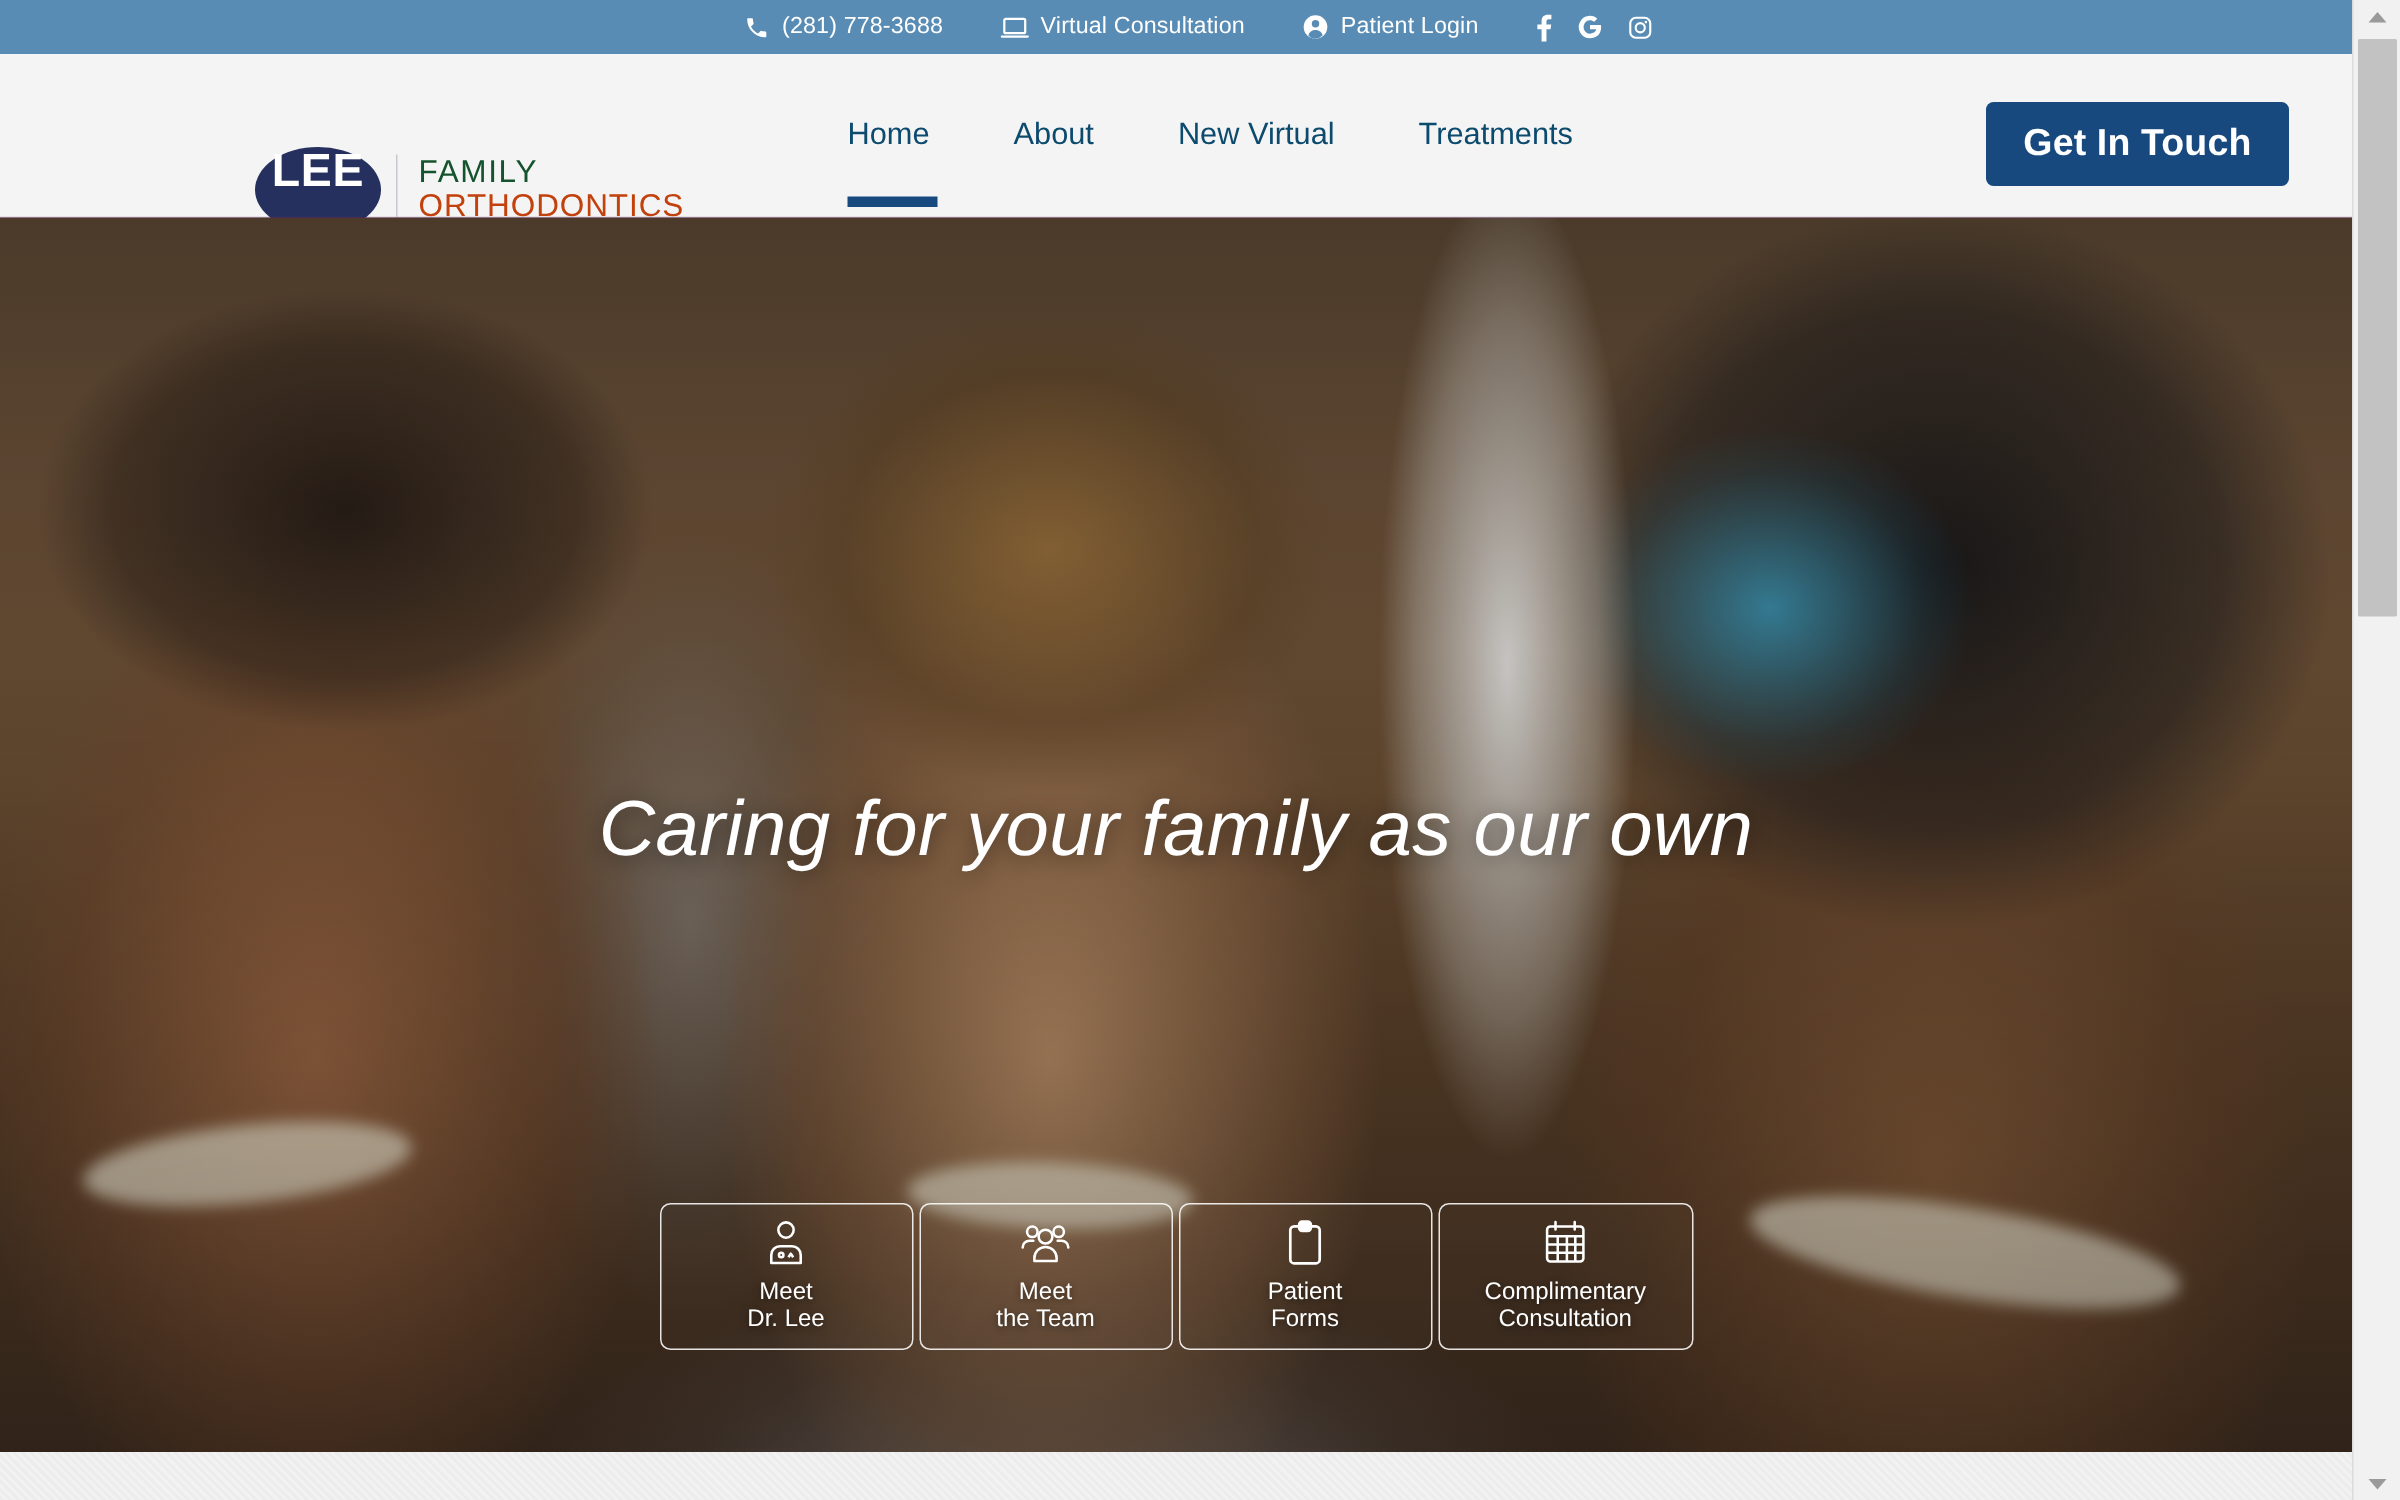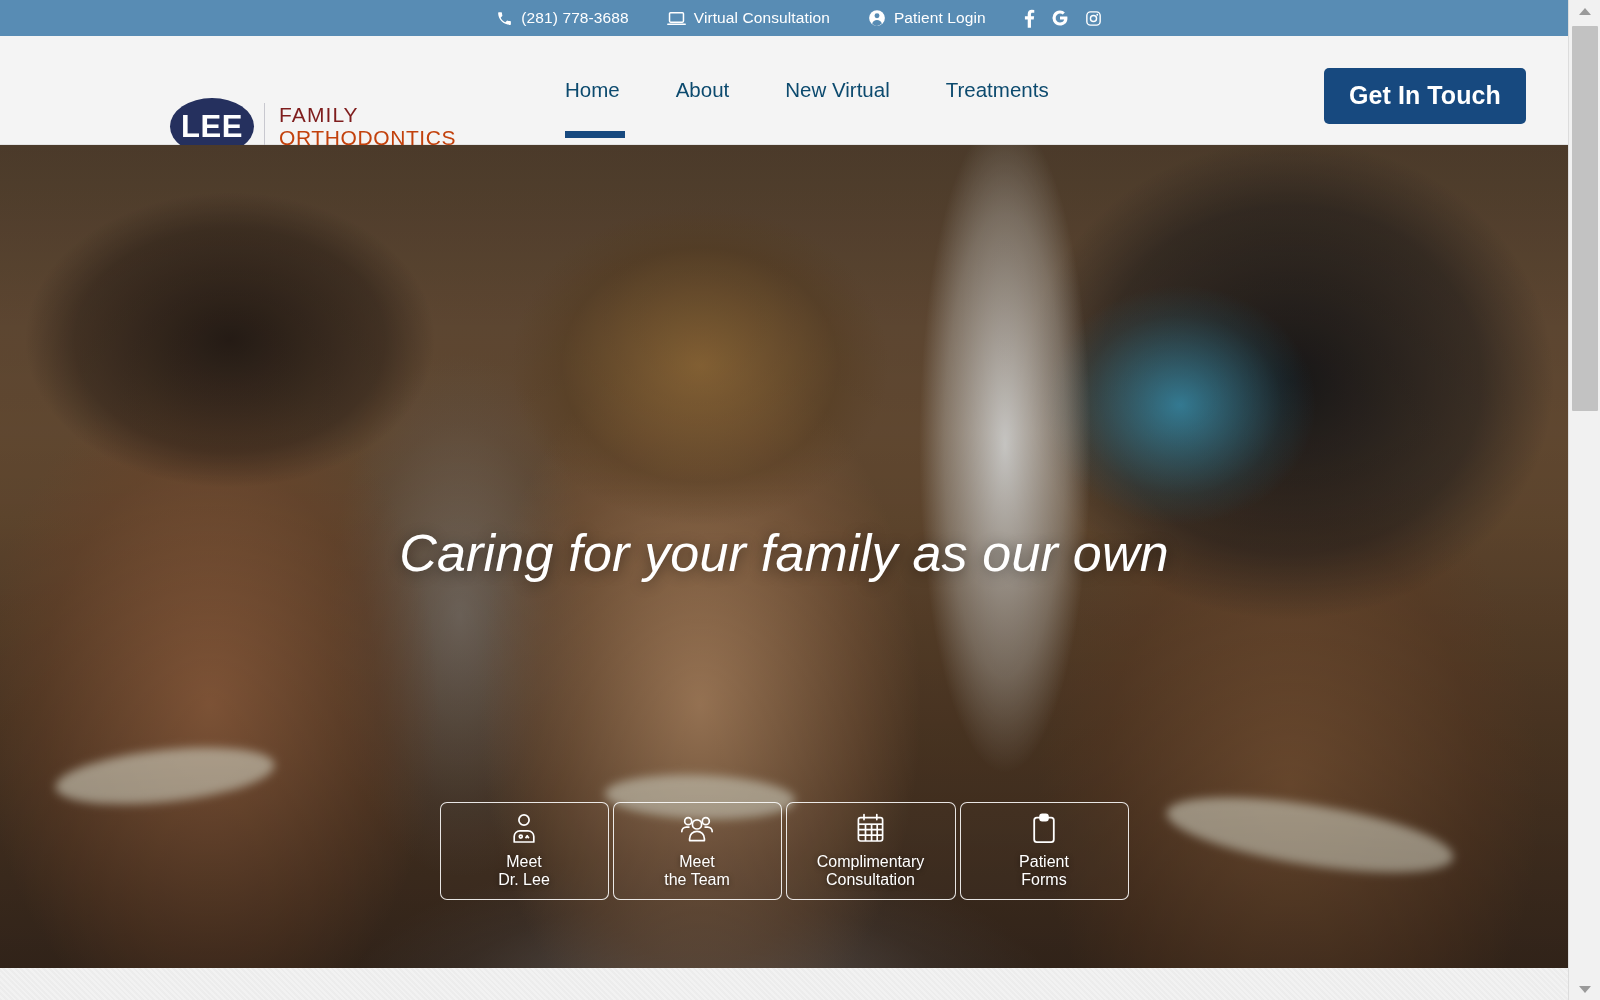--- a/index.html
+++ b/index.html
@@ -86,21 +86,21 @@
     align-items: center;
     gap: 0;
     text-decoration: none;
   }
   .logo-badge {
     width: 84px;
     height: 57px;
     border-radius: 50%;
     background: #25305e;
     display: flex;
-    align-items: center;
+    align-items: flex-start;
     justify-content: center;
     flex: none;
   }
   .logo-badge span {
     color: #ffffff;
     font-size: 31px;
     font-weight: 700;
     letter-spacing: 0.5px;
     line-height: 1;
     font-family: "Liberation Sans", sans-serif;
@@ -113,21 +113,21 @@
     flex: none;
   }
   .logo-text {
     display: flex;
     flex-direction: column;
     justify-content: center;
     line-height: 1.08;
   }
   .logo-text .l1 {
     font-size: 21px;
-    color: #7f1d1d;
+    color: #14532d;
     letter-spacing: 1.1px;
     font-weight: 400;
   }
   .logo-text .l2 {
     font-size: 21px;
     color: #c2410c;
     letter-spacing: 0.6px;
     font-weight: 400;
   }
 
@@ -444,43 +444,43 @@
               <circle cx="17" cy="10.4" r="4.6"></circle>
               <path d="M1.8 17.6c0-2.5 2-4.5 4.5-4.5h2.6" stroke-linecap="round"></path>
               <path d="M32.2 17.6c0-2.5-2-4.5-4.5-4.5h-2.6" stroke-linecap="round"></path>
               <path d="M9.6 26.6v-1.9a7.4 7.4 0 0 1 14.8 0v1.9z" stroke-linejoin="round"></path>
             </svg>
           </span>
           <span class="card-label">Meet
 the Team</span>
         </a>
 
+        <a class="card" href="#">
+          <span class="card-icon">
+            <svg width="26" height="31" viewBox="0 0 26 31" fill="none" stroke="#ffffff" stroke-width="1.8">
+              <rect x="3.2" y="4.6" width="19.6" height="24.6" rx="2.6"></rect>
+              <rect x="9.1" y="1.4" width="7.8" height="6.2" rx="2.1" fill="#ffffff"></rect>
+            </svg>
+          </span>
+          <span class="card-label">Patient
+Forms</span>
+        </a>
+
         <a class="card wide" href="#">
           <span class="card-icon">
             <svg width="29" height="30" viewBox="0 0 29 30" fill="none" stroke="#ffffff" stroke-width="1.7">
               <rect x="2.4" y="4.6" width="24.2" height="23.4" rx="2.2"></rect>
               <path d="M2.4 11.2h24.2"></path>
               <path d="M8 1.6v5M20.8 1.6v5" stroke-linecap="round"></path>
               <path d="M9.5 11.2v16.8M15.6 11.2v16.8M21.2 11.2v16.8"></path>
               <path d="M2.4 16.6h24.2M2.4 22.2h24.2"></path>
             </svg>
           </span>
           <span class="card-label">Complimentary
 Consultation</span>
-        </a>
-
-        <a class="card" href="#">
-          <span class="card-icon">
-            <svg width="26" height="31" viewBox="0 0 26 31" fill="none" stroke="#ffffff" stroke-width="1.8">
-              <rect x="3.2" y="4.6" width="19.6" height="24.6" rx="2.6"></rect>
-              <rect x="9.1" y="1.4" width="7.8" height="6.2" rx="2.1" fill="#ffffff"></rect>
-            </svg>
-          </span>
-          <span class="card-label">Patient
-Forms</span>
         </a>
 
       </div>
     </div>
 
     <div class="below"></div>
 
   </div>
 
   <div class="scrollbar">

